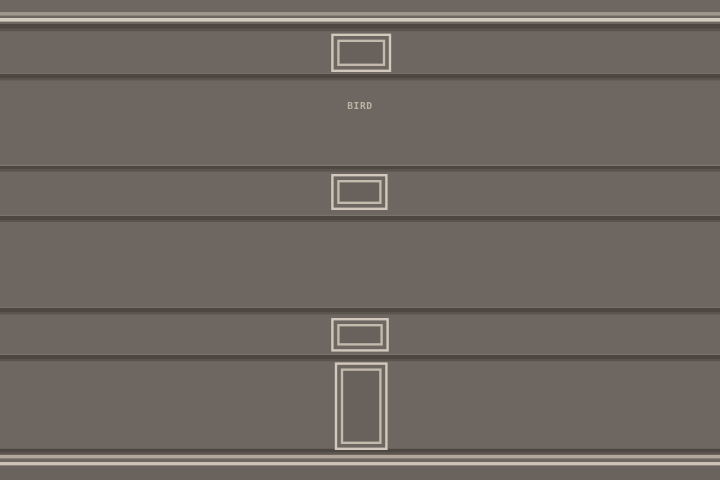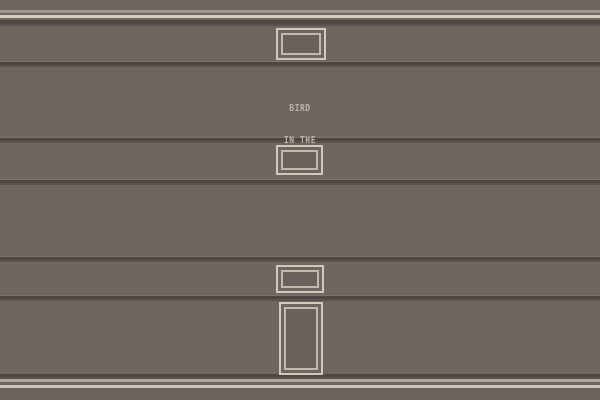--- a/index.html
+++ b/index.html
@@ -72,21 +72,21 @@
     width: 100px;
     text-align: center;
     color: var(--label-text);
     font-size: 8px;
     font-weight: bold;
     letter-spacing: 0.5px;
     line-height: 12px;
     z-index: 2;
     user-select: none;
   }
-  .plaque span { display: block; margin-top: 20px; }
+  .plaque span { display: block; }
   .plaque-1 { top: 83px; }
   .plaque-2 { top: 211px; }
 </style>
 </head>
 <body>
 
 <div id="stage">
 
   <div class="hline crown-stripe-thin"></div>
   <div class="hline crown-stripe-bright"></div>
@@ -98,21 +98,20 @@
   <div class="hline seam seam-3"></div>
   <div class="hline seam seam-4"></div>
   <div class="hline seam seam-5"></div>
 
   <div class="pic-frame frame-1">
     <div class="frame-inner"></div>
   </div>
 
   <div class="plaque plaque-1">
     <span>BIRD</span>
-    <span>IN THE</span>
   </div>
 
   <div class="pic-frame frame-2">
     <div class="frame-inner"></div>
   </div>
 
 
   <div class="pic-frame frame-3">
     <div class="frame-inner"></div>
   </div>

